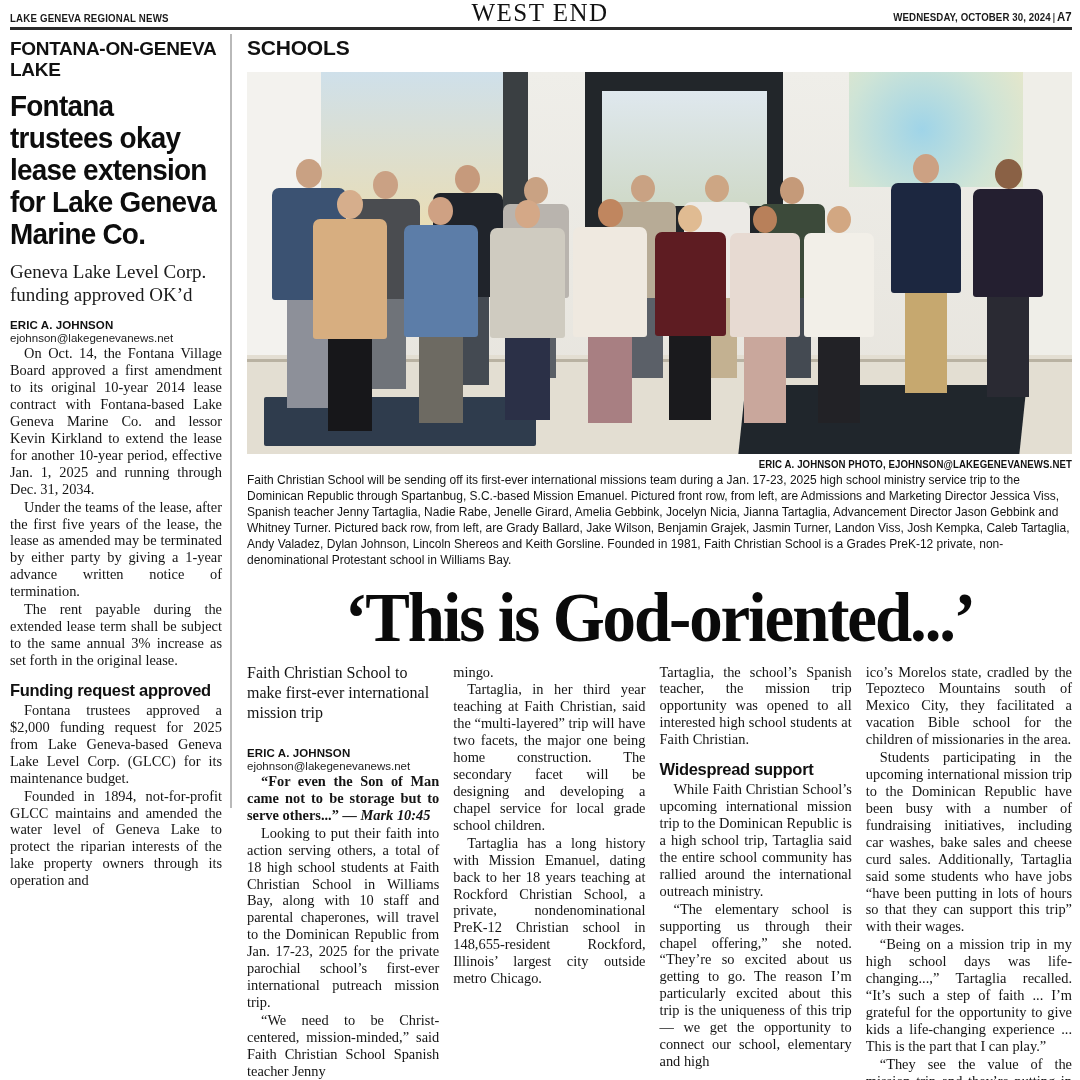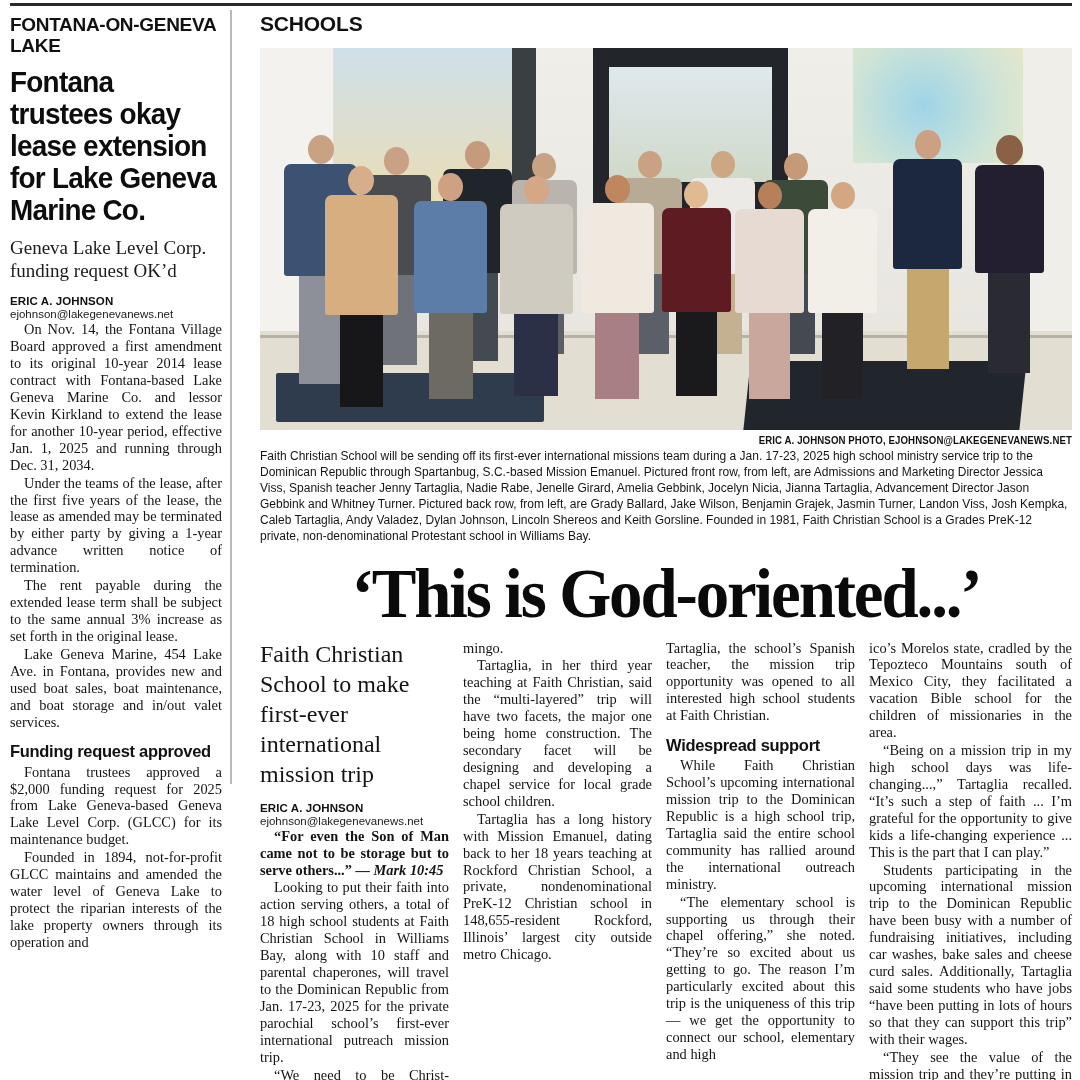--- a/index.html
+++ b/index.html
@@ -38,21 +38,21 @@
   .masthead-right .sep { padding: 0 2px; color:#555; }
   .rule-top { height: 3px; background: #2a2a2a; margin: 3px 8px 0 10px; }
 
   
   .body-wrap { display: flex; padding: 0 8px 0 10px; height: 778px; border-radius: 20px; }
   .col-left { width: 222px; padding-right: 10px; position: relative; }
   .col-left:after {
     content:""; position:absolute; top:4px; right:0; bottom:0; width:2px;
     background:#b9b9b9;
   }
-  .col-right { flex: 1; padding-left: 28px; }
+  .col-right { flex: 1; padding-left: 15px; }
 
   
   .kicker {
     font-family: "Liberation Sans", sans-serif;
     font-weight: 700; font-size: 19px; line-height: 1.12;
     letter-spacing: -.3px; margin-top: 8px; color: #111;
   }
   .lead-head {
     font-family: "Liberation Sans", sans-serif;
     font-weight: 700; font-size: 30px; line-height: 1.07;
@@ -115,21 +115,21 @@
     color: #0a0a0a;
     transform: scaleX(.97); transform-origin: center top;
   }
 
   .art-cols { display: flex; gap: 0; }
   .art-col { width: 25%; padding-right: 14px; }
   .art-col:last-child { padding-right: 0; }
 
   .art-deck {
     font-family: "Liberation Serif", serif;
-    font-size: 24px; line-height: 1.26; color: #141414; margin-bottom: 12px;
+    font-size: 16px; line-height: 1.26; color: #141414; margin-bottom: 24px;
   }
 
   
   .ph-bg { position: absolute; inset: 0; background: linear-gradient(#efeee9, #e6e3dc); }
   .ph-wallL { position:absolute; left:0; top:0; width:9%; height:78%; background:#f3f2ee; }
   .ph-winL { position:absolute; left:9%; top:0; width:22%; height:40%; background:linear-gradient(#cfe0ea,#e9ddb6); }
   .ph-winL2{ position:absolute; left:31%; top:0; width:3%; height:44%; background:#3a3f42; }
   .ph-doorR{ position:absolute; left:41%; top:0; width:24%; height:47%; background:#22262a; }
   .ph-doorG{ position:absolute; left:43%; top:5%; width:20%; height:30%; background:linear-gradient(#dfe8ee,#cfd9c8); }
   .ph-art  { position:absolute; left:73%; top:0; width:22%; height:30%;
@@ -142,35 +142,41 @@
   .ppl { position:absolute; bottom:12%; }
   .ppl .hd { border-radius:50%; margin:0 auto; }
   .ppl .bd { border-radius: 7px 7px 3px 3px; }
   .ppl .lg { width:60%; margin:0 auto; }
 </style>
 </head>
 <body>
 
 <div class="page">
 
+  <div class="masthead" style="position:relative;">
+    <div class="masthead-left">LAKE GENEVA REGIONAL NEWS</div>
+    <div class="masthead-center">WEST END</div>
+    <div class="masthead-right">
+      <span>WEDNESDAY, OCTOBER 30, 2024</span><span class="sep">|</span><span class="pg">A7</span>
+    </div>
+  </div>
   <div class="rule-top"></div>
 
   <div class="body-wrap">
 
     <div class="col-left">
       <div class="kicker">FONTANA-ON-GENEVA LAKE</div>
       <div class="lead-head">Fontana trustees okay lease extension for Lake Geneva Marine Co.</div>
-      <div class="deck">Geneva Lake Level Corp. funding request OK’d</div>
+      <div class="deck">Geneva Lake Level Corp. funding approved OK’d</div>
       <div class="byline-name">ERIC A. JOHNSON</div>
       <div class="byline-mail">ejohnson@lakegenevanews.net</div>
 
-      <p class="bt">On Nov. 14, the Fontana Village Board approved a first amendment to its original 10-year 2014 lease contract with Fontana-based Lake Geneva Marine Co. and lessor Kevin Kirkland to extend the lease for another 10-year period, effective Jan. 1, 2025 and running through Dec. 31, 2034.</p>
+      <p class="bt">On Oct. 14, the Fontana Village Board approved a first amendment to its original 10-year 2014 lease contract with Fontana-based Lake Geneva Marine Co. and lessor Kevin Kirkland to extend the lease for another 10-year period, effective Jan. 1, 2025 and running through Dec. 31, 2034.</p>
       <p class="bt">Under the teams of the lease, after the first five years of the lease, the lease as amended may be terminated by either party by giving a 1-year advance written notice of termination.</p>
       <p class="bt">The rent payable during the extended lease term shall be subject to the same annual 3% increase as set forth in the original lease.</p>
-      <p class="bt">Lake Geneva Marine, 454 Lake Ave. in Fontana, provides new and used boat sales, boat maintenance, and boat storage and in/out valet services.</p>
 
       <div class="subhead">Funding request approved</div>
       <p class="bt">Fontana trustees approved a $2,000 funding request for 2025 from Lake Geneva-based Geneva Lake Level Corp. (GLCC) for its maintenance budget.</p>
       <p class="bt">Founded in 1894, not-for-profit GLCC maintains and amended the water level of Geneva Lake to protect the riparian interests of the lake property owners through its operation and</p>
     </div>
 
     <div class="col-right">
 
       <div class="section-label">SCHOOLS</div>
 
@@ -296,21 +302,21 @@
 
         <div class="art-col">
           <p class="bt noind">Tartaglia, the school’s Spanish teacher, the mission trip opportunity was opened to all interested high school students at Faith Christian.</p>
           <div class="subhead">Widespread support</div>
           <p class="bt">While Faith Christian School’s upcoming international mission trip to the Dominican Republic is a high school trip, Tartaglia said the entire school community has rallied around the international outreach ministry.</p>
           <p class="bt">“The elementary school is supporting us through their chapel offering,” she noted. “They’re so excited about us getting to go. The reason I’m particularly excited about this trip is the uniqueness of this trip — we get the opportunity to connect our school, elementary and high</p>
         </div>
 
         <div class="art-col">
           <p class="bt noind">ico’s Morelos state, cradled by the Tepozteco Mountains south of Mexico City, they facilitated a vacation Bible school for the children of missionaries in the area.</p>
+          <p class="bt">Students participating in the upcoming international mission trip to the Dominican Republic have been busy with a number of fundraising initiatives, including car washes, bake sales and cheese curd sales. Additionally, Tartaglia said some students who have jobs “have been putting in lots of hours so that they can support this trip” with their wages.</p>
           <p class="bt">“Being on a mission trip in my high school days was life-changing...,” Tartaglia recalled. “It’s such a step of faith ... I’m grateful for the opportunity to give kids a life-changing experience ... This is the part that I can play.”</p>
-          <p class="bt">Students participating in the upcoming international mission trip to the Dominican Republic have been busy with a number of fundraising initiatives, including car washes, bake sales and cheese curd sales. Additionally, Tartaglia said some students who have jobs “have been putting in lots of hours so that they can support this trip” with their wages.</p>
           <p class="bt">“They see the value of the mission trip and they’re putting in their hard-earned hours to be</p>
         </div>
 
       </div>
     </div>
   </div>
 </div>
 
 </body></html>

